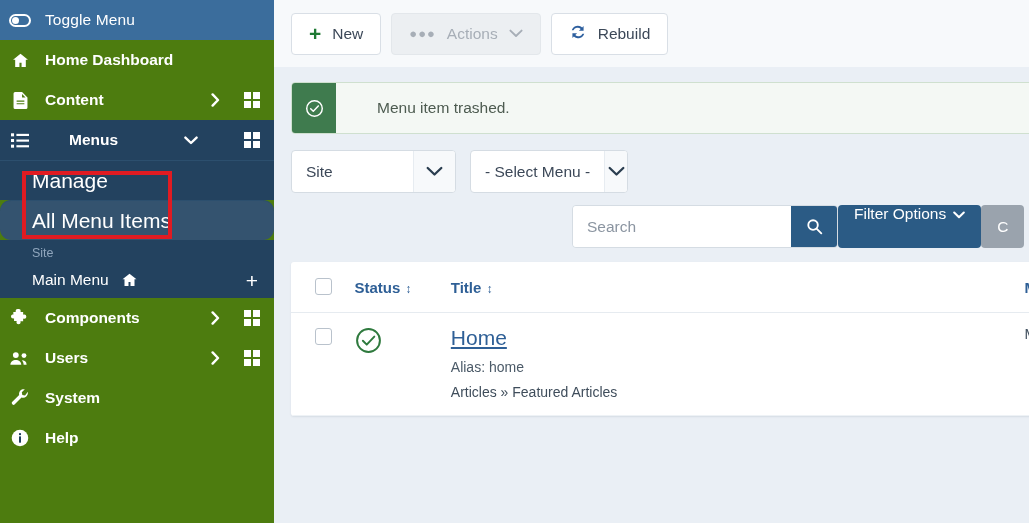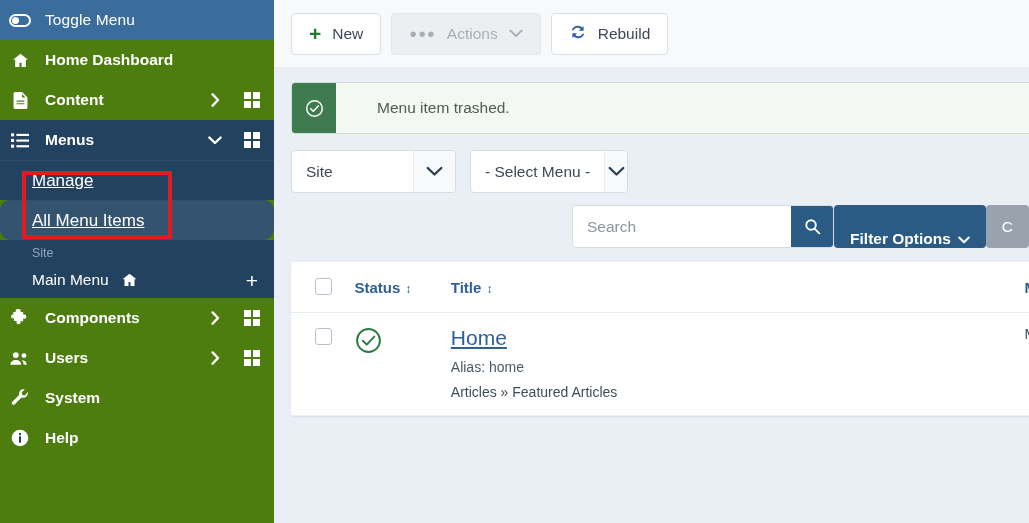--- a/index.html
+++ b/index.html
@@ -42,21 +42,21 @@
 
   .nav-item {
     height: 40px;
     display: flex; align-items: center;
     padding-left: 9px; padding-right: 0;
     font-size: 15.5px;
     color: #ffffff;
     cursor: pointer;
     position: relative;
   }
-  .nav-item.expanded { background: #23425f; }
+  .nav-item.expanded { background: #23425f; gap: 24px; }
   .nav-ico {
     width: 22px; flex: 0 0 22px;
     display: flex; align-items: center; justify-content: center;
     color: #fff;
   }
   .nav-ico svg { display:block; }
   .nav-label { margin-left: 14px; flex: 1 1 auto; white-space: nowrap; font-weight: bold; }
   .nav-caret {
     width: 30px; flex: 0 0 30px;
     display:flex; align-items:center; justify-content:center;
@@ -67,26 +67,25 @@
     display:flex; align-items:center; justify-content:center;
   }
   .grid-ico { width: 16px; height: 16px; display:grid;
     grid-template-columns: 7px 7px; grid-template-rows: 7px 7px; gap: 2px; }
   .grid-ico i { background: #fff; display:block; }
 
   .sub-item {
     height: 40px;
     display: flex; align-items: center;
     padding-left: 32px;
-    font-size: 17px;
+    font-size: 21px;
     color: #fff;
     background: #23425f;
     cursor: pointer;
     border-top: 1px solid #2c4f6e;
-    text-decoration: underline;
   }
   .sub-item.active { background: #34536f; border-radius: 11px; }
 
   .site-label {
     padding: 6px 0 2px 32px;
     font-size: 12.5px;
     color: #90a6bd;
     background: #23425f;
   }
   .menu-entry {
@@ -203,22 +202,22 @@
   }
   .searchbox input::placeholder { color:#8b95a1; }
   .search-btn {
     width: 46px; background:#2b5b85;
     display:flex; align-items:center; justify-content:center;
     color:#fff; cursor:pointer;
   }
   .filter-opts {
     height: 43px; background:#2b5b85; color:#fff;
     border-radius: 4px;
-    display:flex; align-items:flex-end; padding: 0 16px;
-    font-size: 15.5px; cursor:pointer; gap: 7px; font-weight:700;
+    display:flex; align-items:flex-start; padding: 0 16px;
+    font-size: 15.5px; cursor:pointer; gap: 7px; font-weight:400;
     white-space:nowrap;
   }
   .clear-btn {
     height: 43px; background:#9aa3ad; color:#fff;
     border-radius: 4px;
     display:flex; align-items:center; padding: 0 16px;
     font-size: 15.5px; cursor:pointer; white-space:nowrap;
   }
 
   .table-card {

